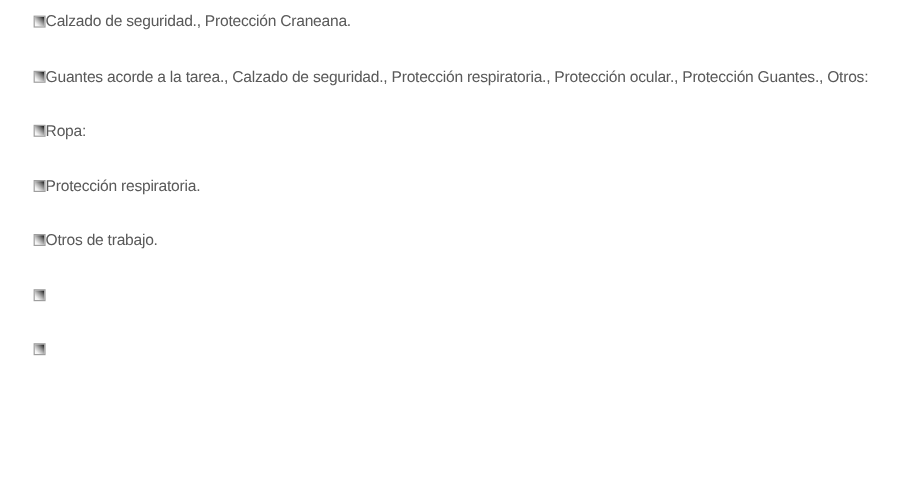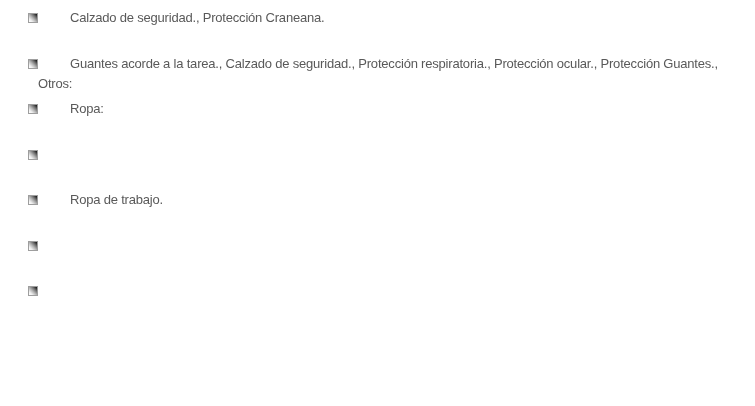--- a/index.html
+++ b/index.html
@@ -38,21 +38,20 @@
     background: linear-gradient(to top right,
       #ffffff 0%,
       #f0f0f0 22%,
       #b4b4b4 48%,
       #6e6e6e 72%,
       #343434 88%,
       #121212 100%);
   }
   .row-text {
     display: inline;
-    margin-left: 32px;
   }
 </style>
 </head>
 <body>
 
 <div class="list">
 
   <div class="row">
     <span class="ppe-icon"></span>
     <span class="row-text">Calzado de seguridad., Protección Craneana.</span>
@@ -65,25 +64,26 @@
 
   <div class="row">
     <span class="ppe-icon"></span>
     <span class="row-text">Ropa:</span>
   </div>
 
 
 
   <div class="row">
     <span class="ppe-icon"></span>
+    <span class="row-text">Protección respiratoria.</span>
   </div>
 
   <div class="row">
     <span class="ppe-icon"></span>
-    <span class="row-text">Ropa de trabajo.</span>
+    <span class="row-text">Otros de trabajo.</span>
   </div>
 
   <div class="row">
     <span class="ppe-icon"></span>
   </div>
 
   <div class="row">
     <span class="ppe-icon"></span>
   </div>
 

